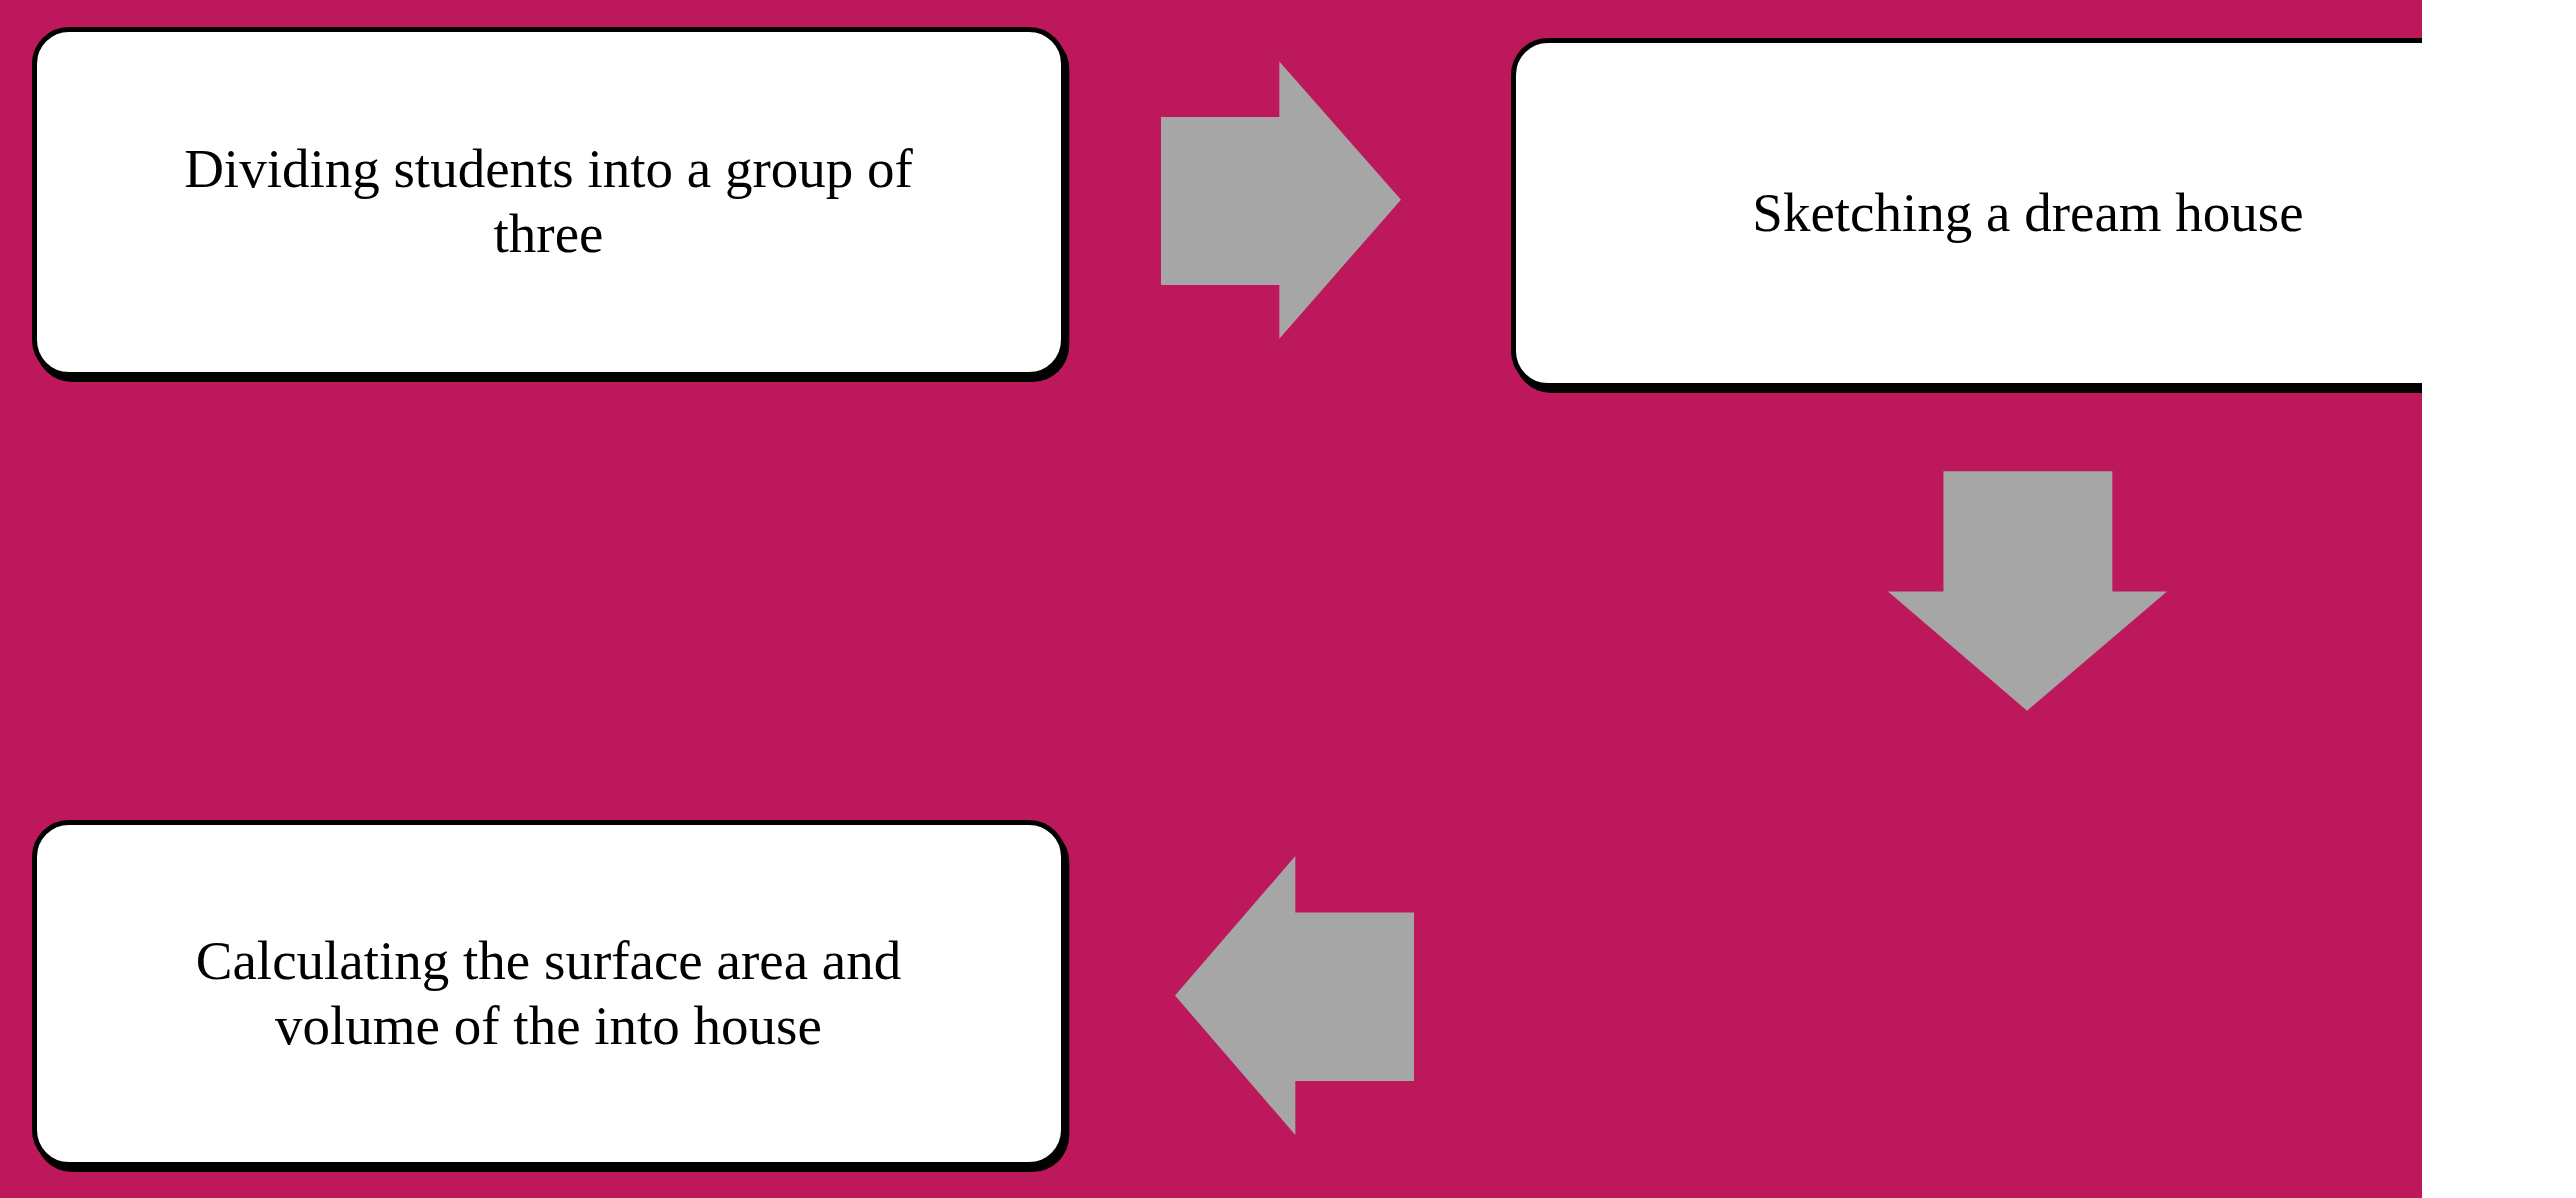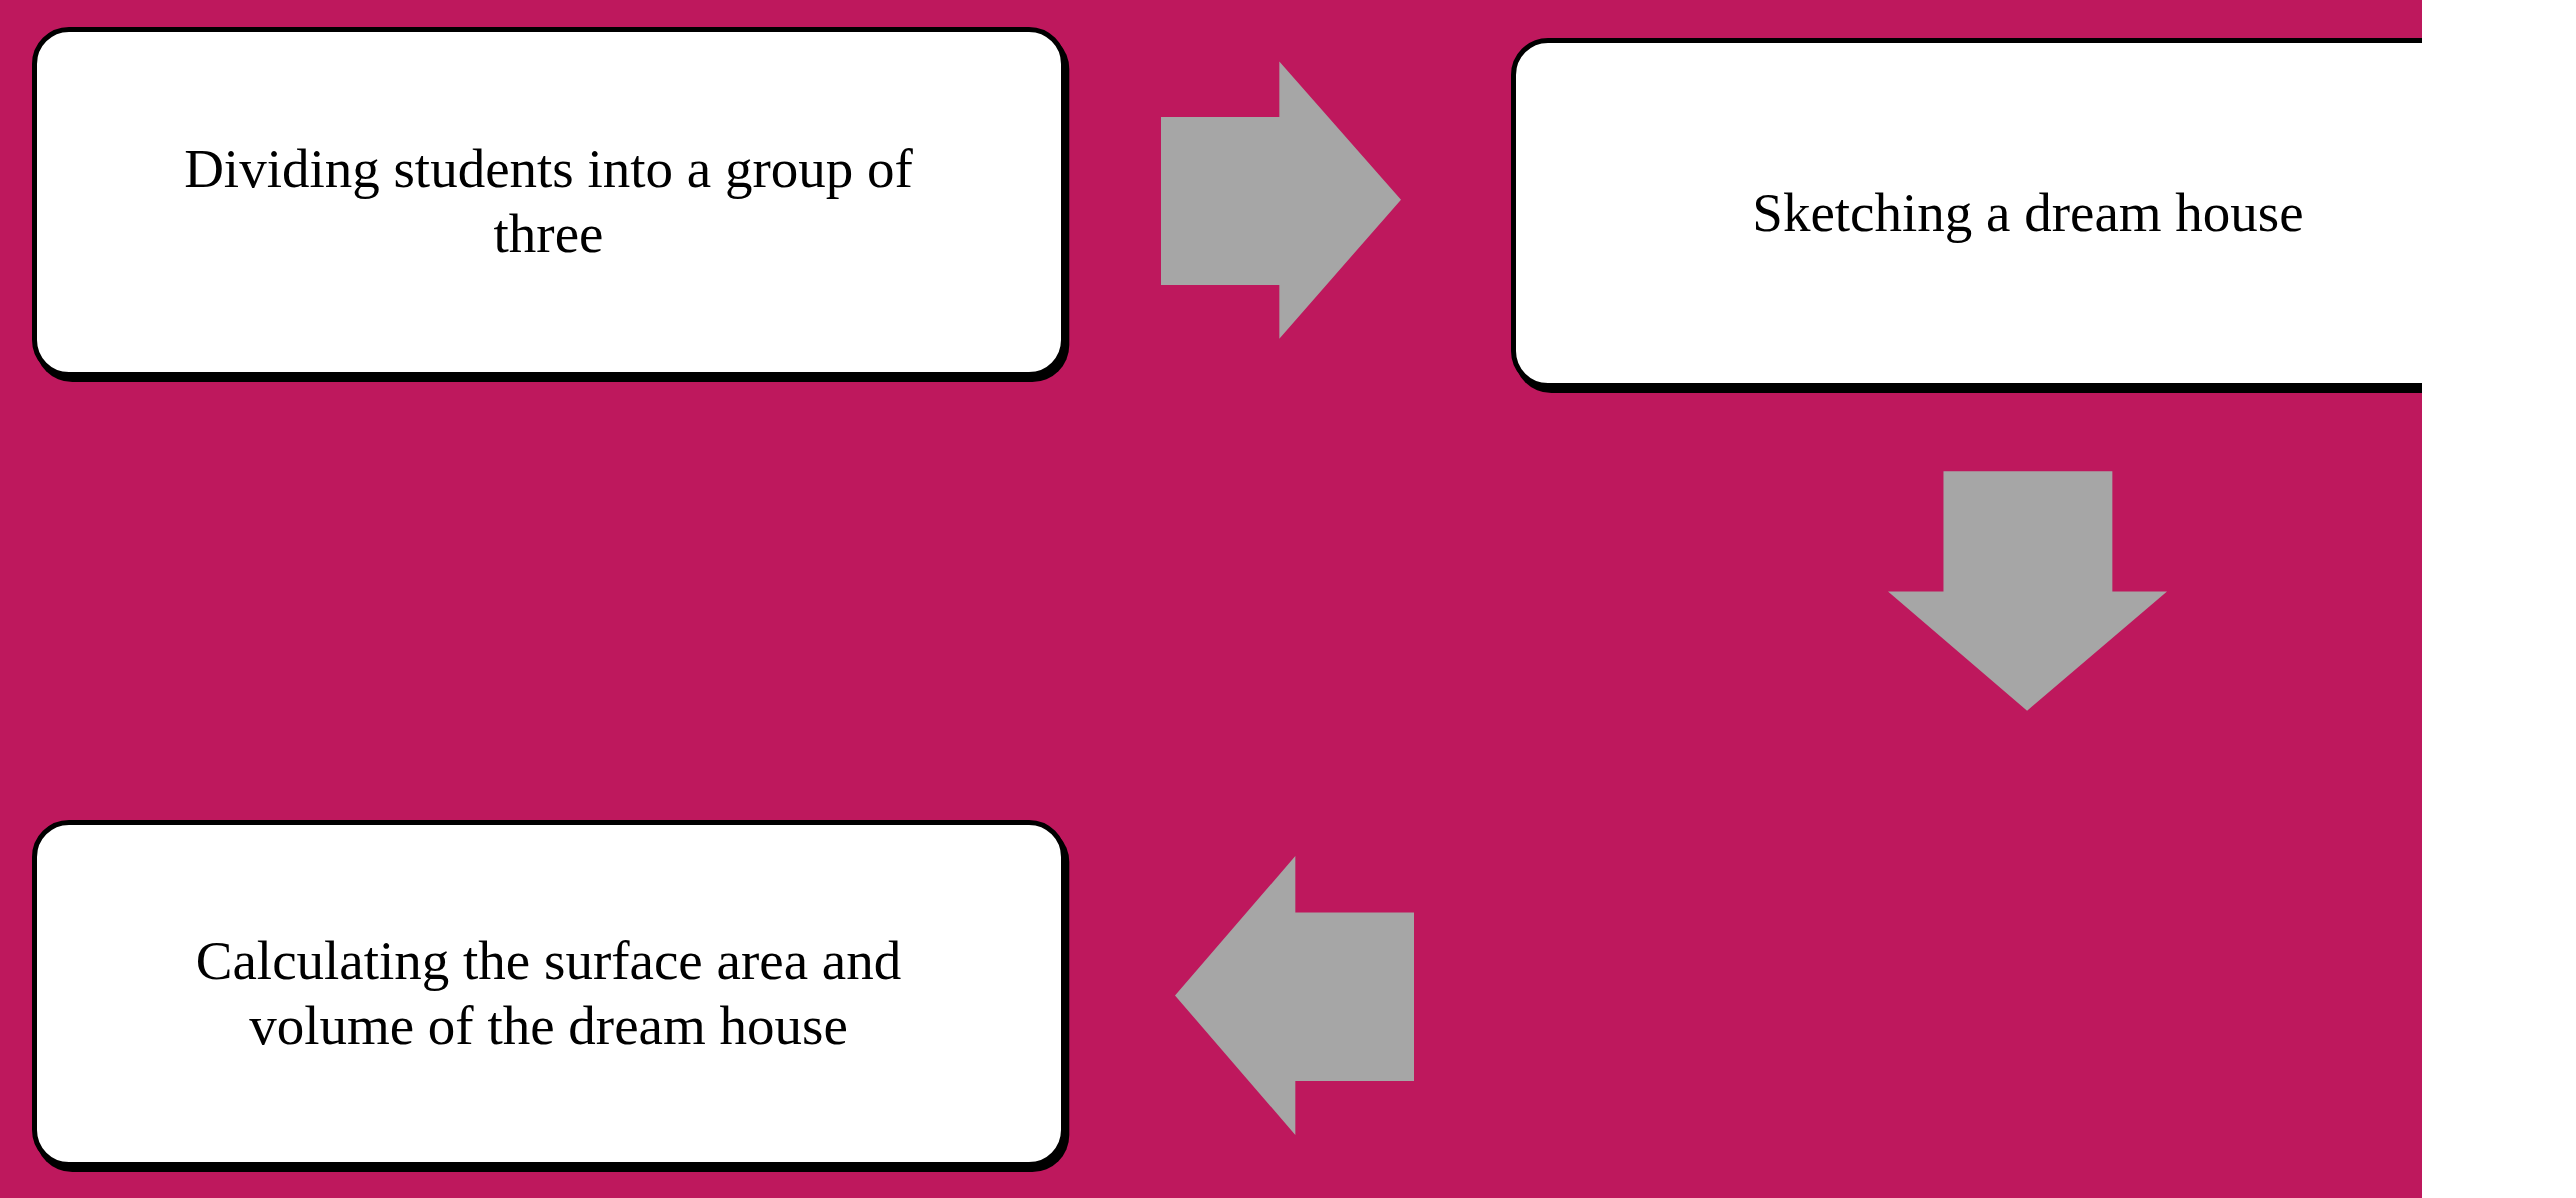--- a/index.html
+++ b/index.html
@@ -49,21 +49,21 @@
 three</span>
   </div>
 
   <div class="box" style="left:1511px; top:38px; width:1034px; height:350px">
     <span class="label">Sketching a dream house</span>
   </div>
 
 
   <div class="box" style="left:31.5px; top:820px; width:1034px; height:347px">
     <span class="label">Calculating the surface area and
-volume of the dream house</span>
+volume of the into house</span>
   </div>
 
   <svg class="arrow" style="left:1161px; top:61px" width="240" height="279" viewBox="0 0 290 336" aria-hidden="true">
     <polygon points="0,67 143,67 143,0 290,167 143,335 143,270 0,270" fill="#a6a6a6"></polygon>
   </svg>
 
   <svg class="arrow" style="left:1888px; top:471px" width="279" height="240" viewBox="0 0 337 289" aria-hidden="true">
     <polygon points="67,0 271,0 271,145 337,145 168,289 0,145 67,145" fill="#a6a6a6"></polygon>
   </svg>
 

